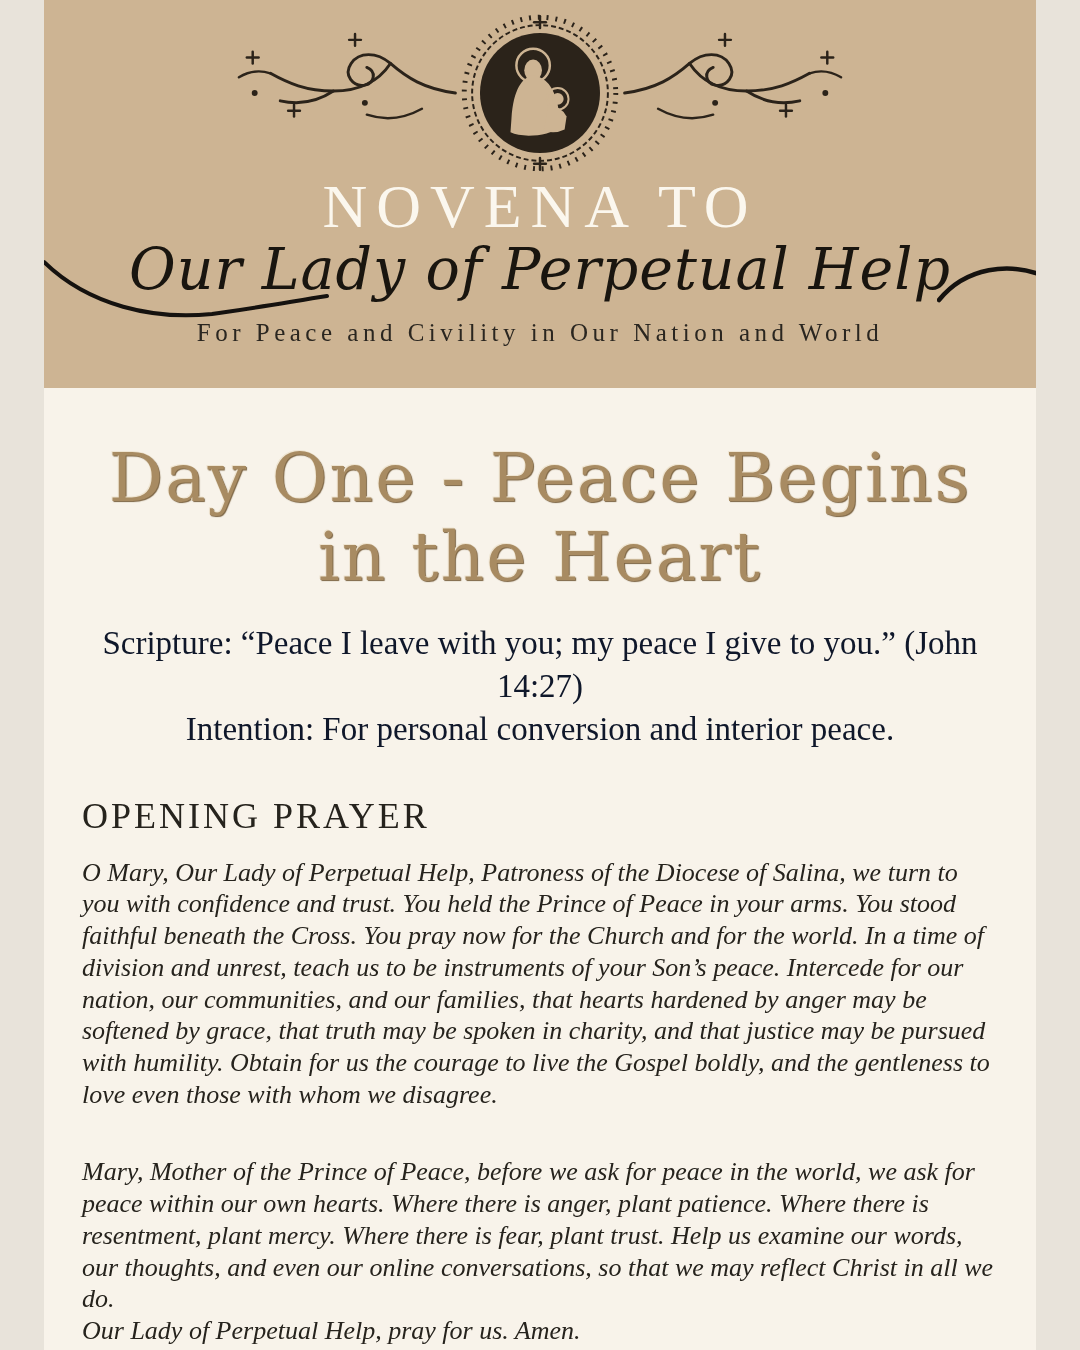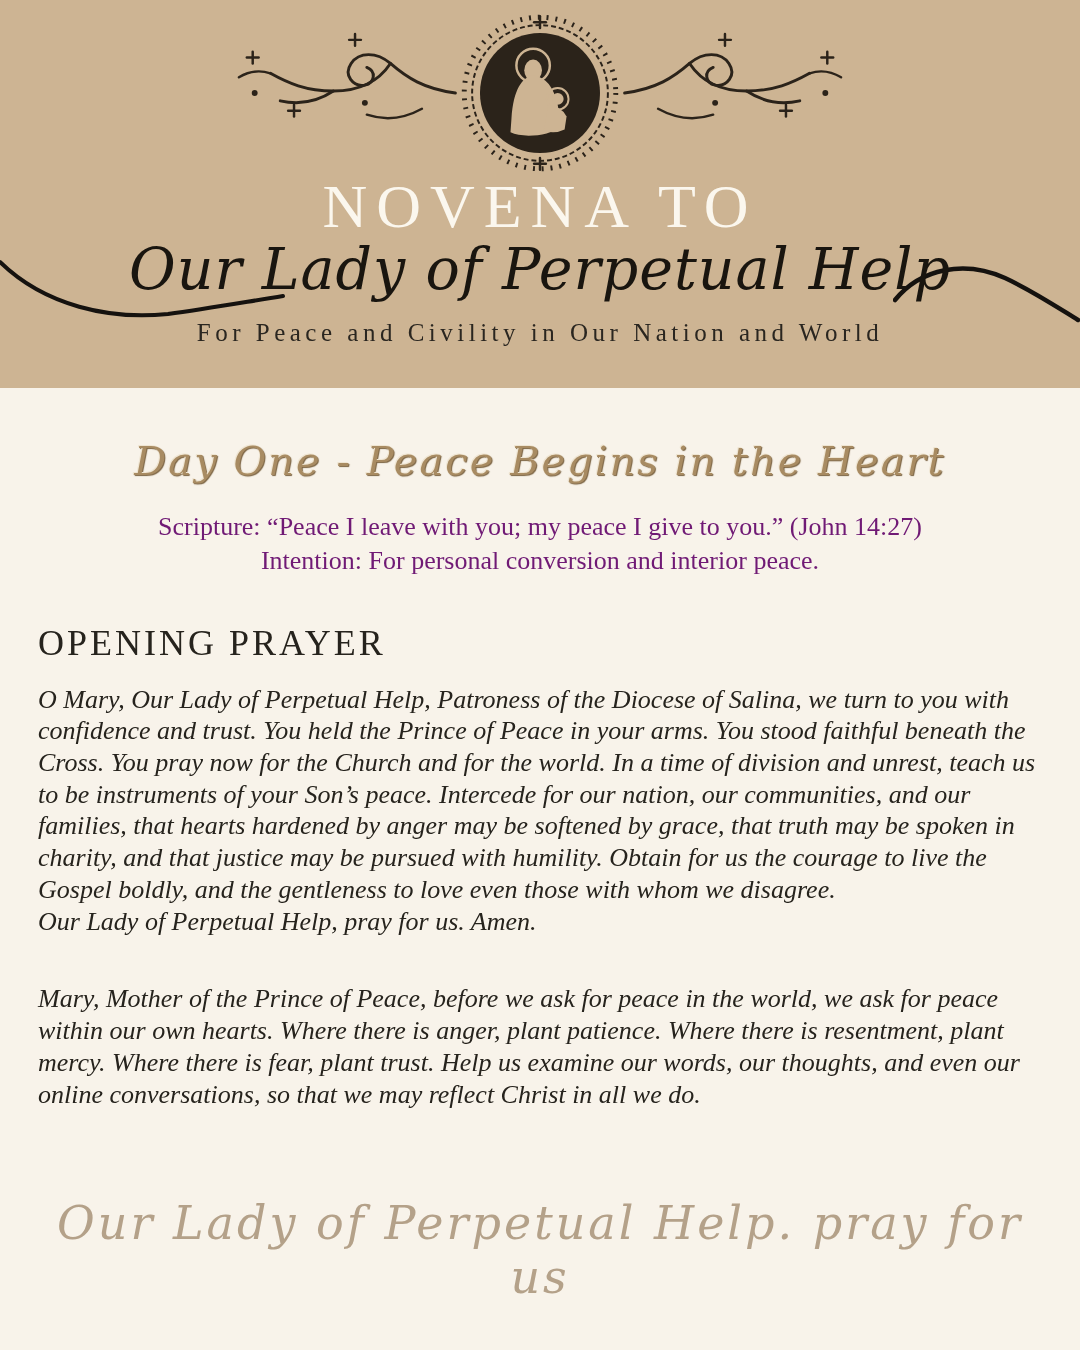--- a/index.html
+++ b/index.html
@@ -1,18 +1,18 @@
 <!DOCTYPE html>
 <html><head>
 <meta charset="utf-8">
 <style>
   html,body{margin:0;padding:0;background:#e8e3da;}
   .page{
     position:relative;
-    width:1080px;height:1350px;
+    width:992px;height:1350px;
     margin:0 auto;
     background:#f8f3ea;
     overflow:hidden;
     font-family:"Liberation Serif", serif;
     color:#26221c;
   }
   
   .header{
     position:relative;
     width:100%;height:388px;
@@ -53,32 +53,31 @@
     font-size:25px;
     letter-spacing:4.5px;
     color:#2a2620;
   }
   
   .content{padding:0 38px;}
   .day-heading{
     margin-top:50px;
     text-align:center;
     font-family:"DejaVu Serif", serif;
-    font-style:italic;
-    font-size:40px;
+    font-size:68px;
     letter-spacing:2px;
     color:#a88b62;
     text-shadow:-1px -1px 0 #efe5d2, 1px 1px 1px #7c6443;
   }
   .scripture-block{
     margin-top:26px;
     text-align:center;
-    font-size:26px;
+    font-size:33px;
     line-height:1.3;
-    color:#701a75;
+    color:#0f172a;
   }
   .scripture-block p{margin:0;}
   .prayer-heading{
     margin:44px 0 12px;
     font-size:36px;
     font-weight:400;
     letter-spacing:3px;
     color:#26231d;
   }
   .para{
@@ -172,19 +171,19 @@
     <div class="day-heading">Day One - Peace Begins in the Heart</div>
 
     <div class="scripture-block">
       <p>Scripture: “Peace I leave with you; my peace I give to you.” (John 14:27)</p>
       <p>Intention: For personal conversion and interior peace.</p>
     </div>
 
     <h2 class="prayer-heading">OPENING PRAYER</h2>
 
     <p class="para">O Mary, Our Lady of Perpetual Help, Patroness of the Diocese of Salina, we turn to you with confidence and trust. You held the Prince of Peace in your arms. You stood faithful beneath the Cross. You pray now for the Church and for the world. In a time of division and unrest, teach us to be instruments of your Son’s peace. Intercede for our nation, our communities, and our families, that hearts hardened by anger may be softened by grace, that truth may be spoken in charity, and that justice may be pursued with humility. Obtain for us the courage to live the Gospel boldly, and the gentleness to love even those with whom we disagree.</p>
+    <p class="para para2">Mary, Mother of the Prince of Peace, before we ask for peace in the world, we ask for peace within our own hearts. Where there is anger, plant patience. Where there is resentment, plant mercy. Where there is fear, plant trust. Help us examine our words, our thoughts, and even our online conversations, so that we may reflect Christ in all we do.</p>
     <p class="para invocation">Our Lady of Perpetual Help, pray for us. Amen.</p>
-    <p class="para para2">Mary, Mother of the Prince of Peace, before we ask for peace in the world, we ask for peace within our own hearts. Where there is anger, plant patience. Where there is resentment, plant mercy. Where there is fear, plant trust. Help us examine our words, our thoughts, and even our online conversations, so that we may reflect Christ in all we do.</p>
 
     <div class="closing">Our Lady of Perpetual Help. pray for us</div>
 
   </main>
 </div>
 
 </body></html>

